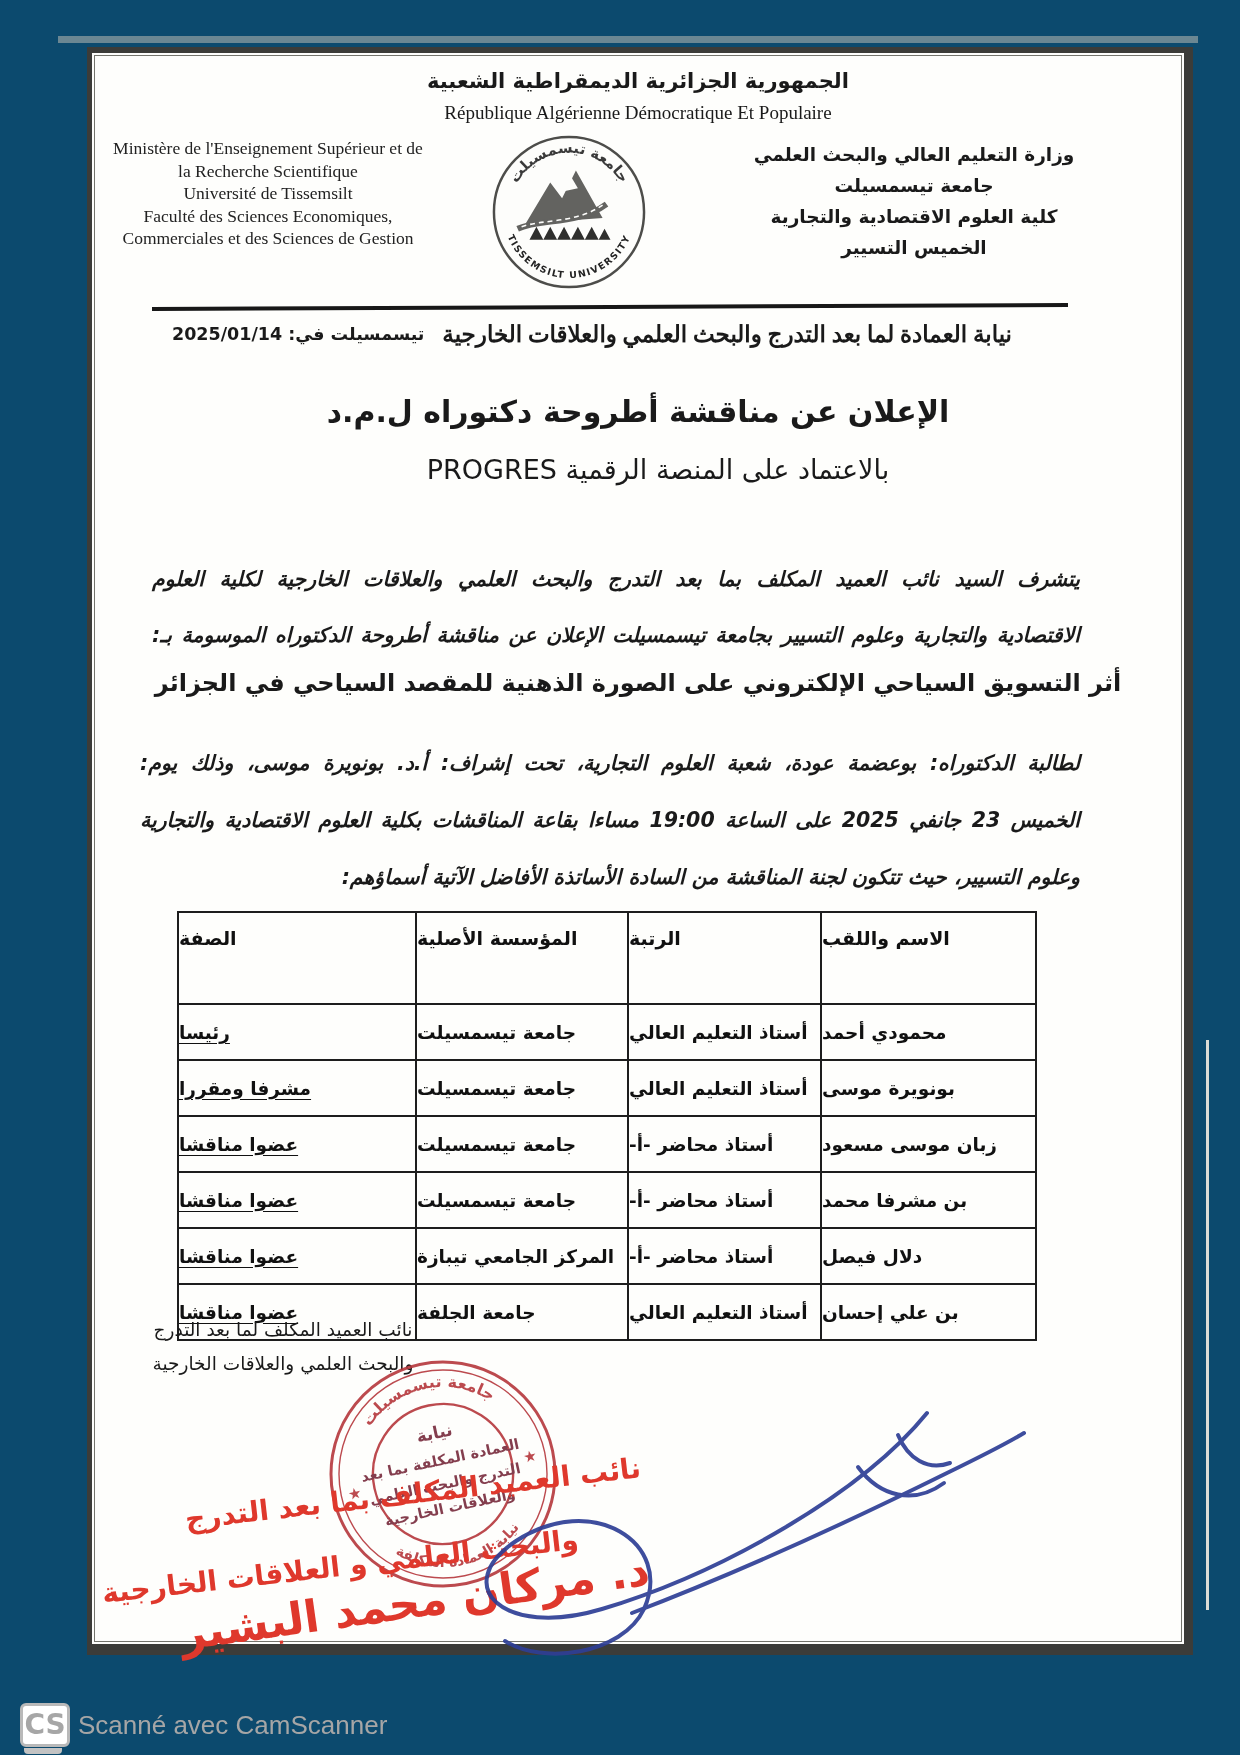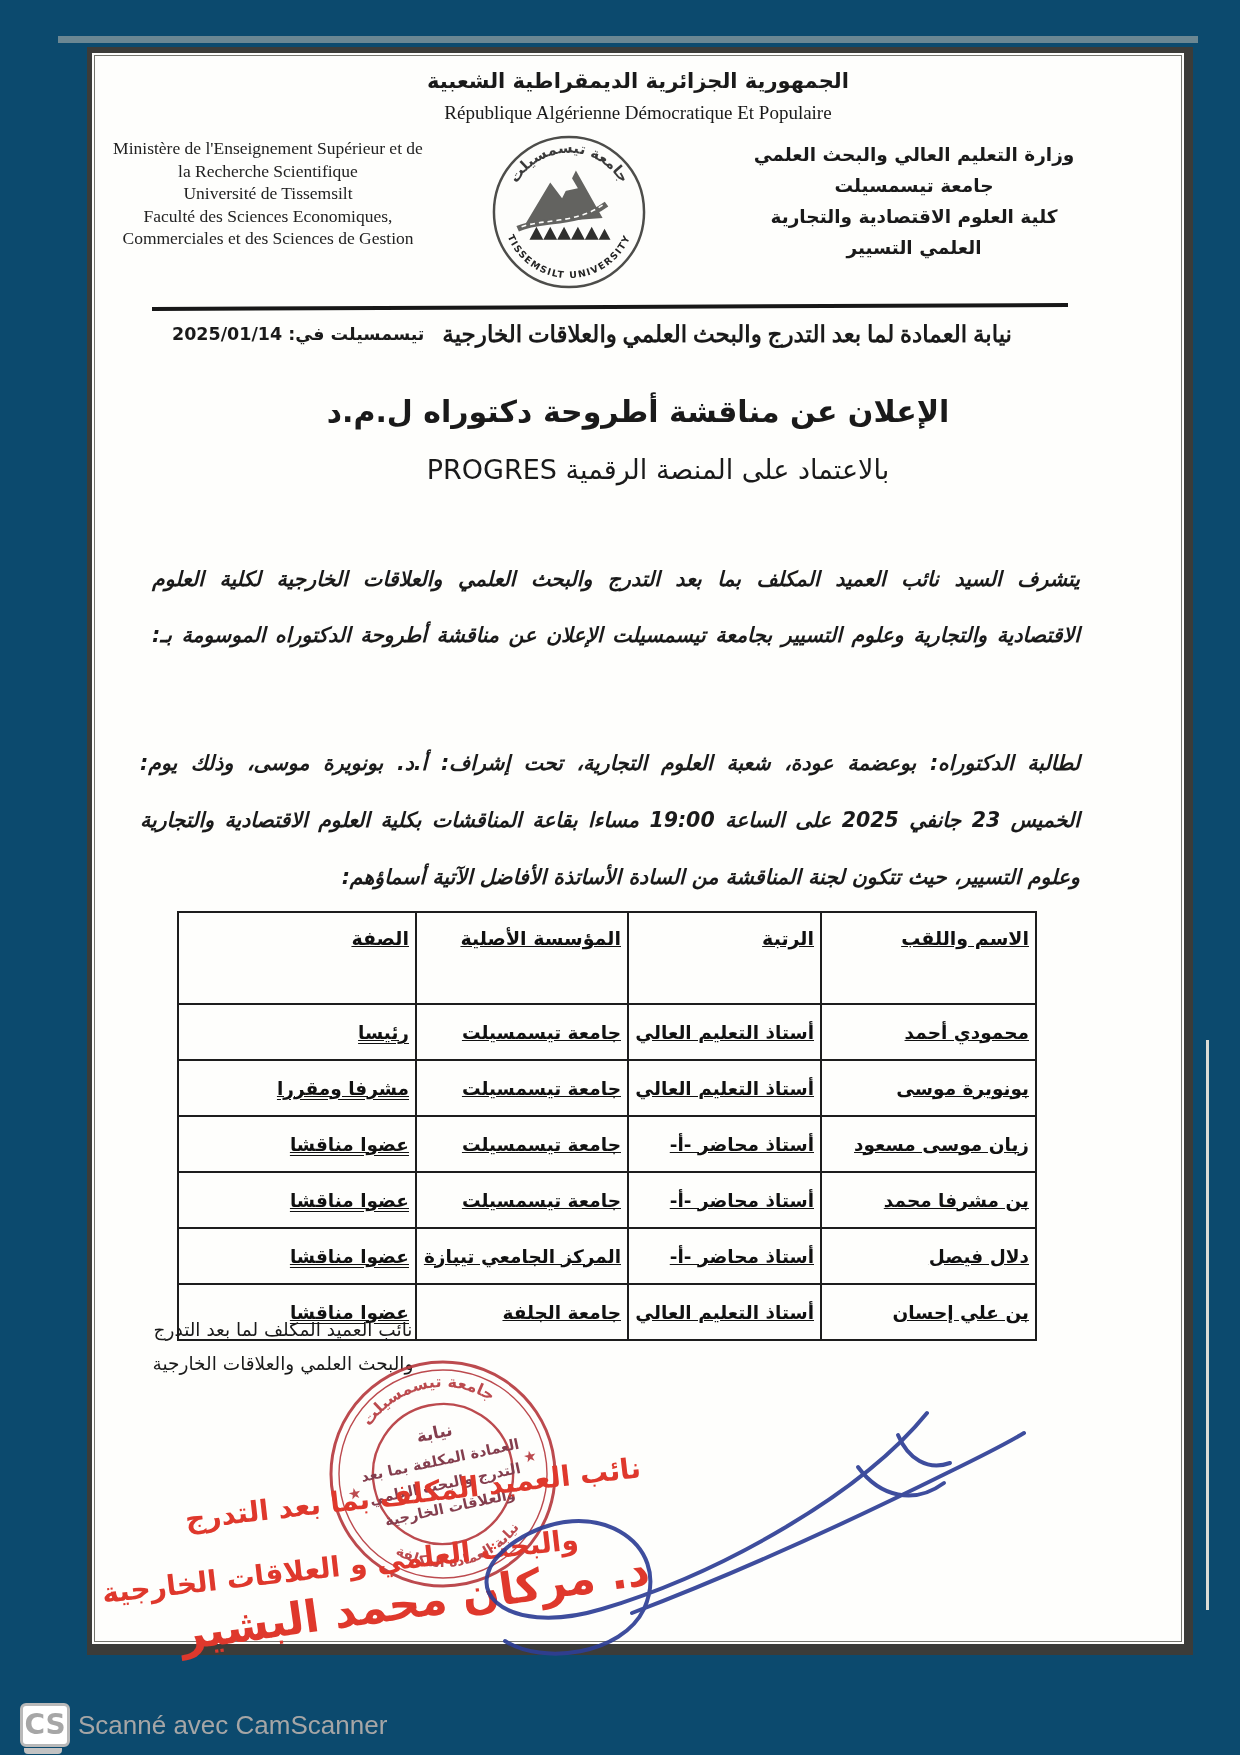--- a/index.html
+++ b/index.html
@@ -34,22 +34,22 @@
   .pline{white-space:nowrap;text-align:right;font-style:italic;}
   .pline.just{text-align:justify;text-align-last:justify;}
   .p1{left:60px;top:498px;width:928px;line-height:56px;}
   .thesis{top:616px;font-size:24px;font-weight:bold;}
   .p2{left:48px;top:682px;width:940px;line-height:57px;}
   table.committee{
     position:absolute;left:85px;top:858px;width:858px;
     border-collapse:collapse;direction:rtl;table-layout:fixed;
   }
   table.committee th,table.committee td{
-    border:2px solid #1d1d1d;font-weight:bold;text-align:right;
-    font-size:18.5px;color:#111;padding:0 6px;text-decoration:underline;
+    border:2px solid #1d1d1d;font-weight:bold;text-align:left;
+    font-size:18.5px;color:#111;padding:0 0;
   }
   table.committee th{height:76px;vertical-align:top;padding-top:14px;font-size:19px;}
   table.committee td{height:54px;vertical-align:middle;}
   td.role span{text-decoration:underline;text-underline-offset:4px;}
   .sig-block{left:40px;top:1260px;width:302px;text-align:center;font-size:18.5px;font-weight:normal;line-height:34px;}
   .stamp{left:230px;top:1300px;z-index:2;}
   .redline{color:#df382c;font-weight:bold;white-space:nowrap;z-index:3;transform-origin:left bottom;}
   .rl1{left:95px;top:1450px;font-size:28px;transform:rotate(-6.5deg);}
   .rl2{left:12px;top:1524px;font-size:28px;transform:rotate(-6.5deg);}
   .rl3{left:92px;top:1556px;font-size:44px;transform:rotate(-8deg);letter-spacing:2px;}
@@ -100,36 +100,37 @@
       <path d="M 40 108 l 7 -13 l 7 13 z M 54 108 l 7 -13 l 7 13 z M 68 108 l 7 -13 l 7 13 z M 82 108 l 7 -13 l 7 13 z M 96 108 l 7 -13 l 7 13 z M 110 108 l 6 -11 l 6 11 z" fill="#2f2f2d"></path>
       <text font-size="9.5" fill="#232323" font-weight="bold" letter-spacing="1.5">
         <textPath href="#logo-bottom-arc" startOffset="50%" text-anchor="middle">TISSEMSILT UNIVERSITY</textPath>
       </text>
     </svg>
 
     <div class="abs ar-block ar">
       <div>وزارة التعليم العالي والبحث العلمي</div>
       <div>جامعة تيسمسيلت</div>
       <div>كلية العلوم الاقتصادية والتجارية</div>
-      <div>العلمي التسيير</div>
+      <div>الخميس التسيير</div>
     </div>
 
     <div class="abs divider"></div>
 
     <div class="abs office ar">نيابة العمادة لما بعد التدرج والبحث العلمي والعلاقات الخارجية</div>
     <div class="abs date ar">تيسمسيلت في: 2025/01/14</div>
 
     <div class="abs center title1 ar">الإعلان عن مناقشة أطروحة دكتوراه ل.م.د</div>
     <div class="abs center title2 ar">بالاعتماد على المنصة الرقمية PROGRES</div>
 
     <div class="abs p1 para ar">
       <div class="pline just">يتشرف السيد نائب العميد المكلف بما بعد التدرج والبحث العلمي والعلاقات الخارجية لكلية العلوم</div>
       <div class="pline just">الاقتصادية والتجارية وعلوم التسيير بجامعة تيسمسيلت الإعلان عن مناقشة أطروحة الدكتوراه الموسومة بـ:</div>
     </div>
 
+    <div class="abs center thesis ar">أثر التسويق السياحي الإلكتروني على الصورة الذهنية للمقصد السياحي في الجزائر</div>
 
     <div class="abs p2 para ar">
       <div class="pline just">لطالبة الدكتوراه: بوعضمة عودة، شعبة العلوم التجارية، تحت إشراف: أ.د. بونويرة موسى، وذلك يوم:</div>
       <div class="pline just">الخميس 23 جانفي 2025 على الساعة 19:00 مساءا بقاعة المناقشات بكلية العلوم الاقتصادية والتجارية</div>
       <div class="pline">وعلوم التسيير، حيث تتكون لجنة المناقشة من السادة الأساتذة الأفاضل الآتية أسماؤهم:</div>
     </div>
 
     <table class="committee">
       <colgroup>
         <col style="width:215px">

